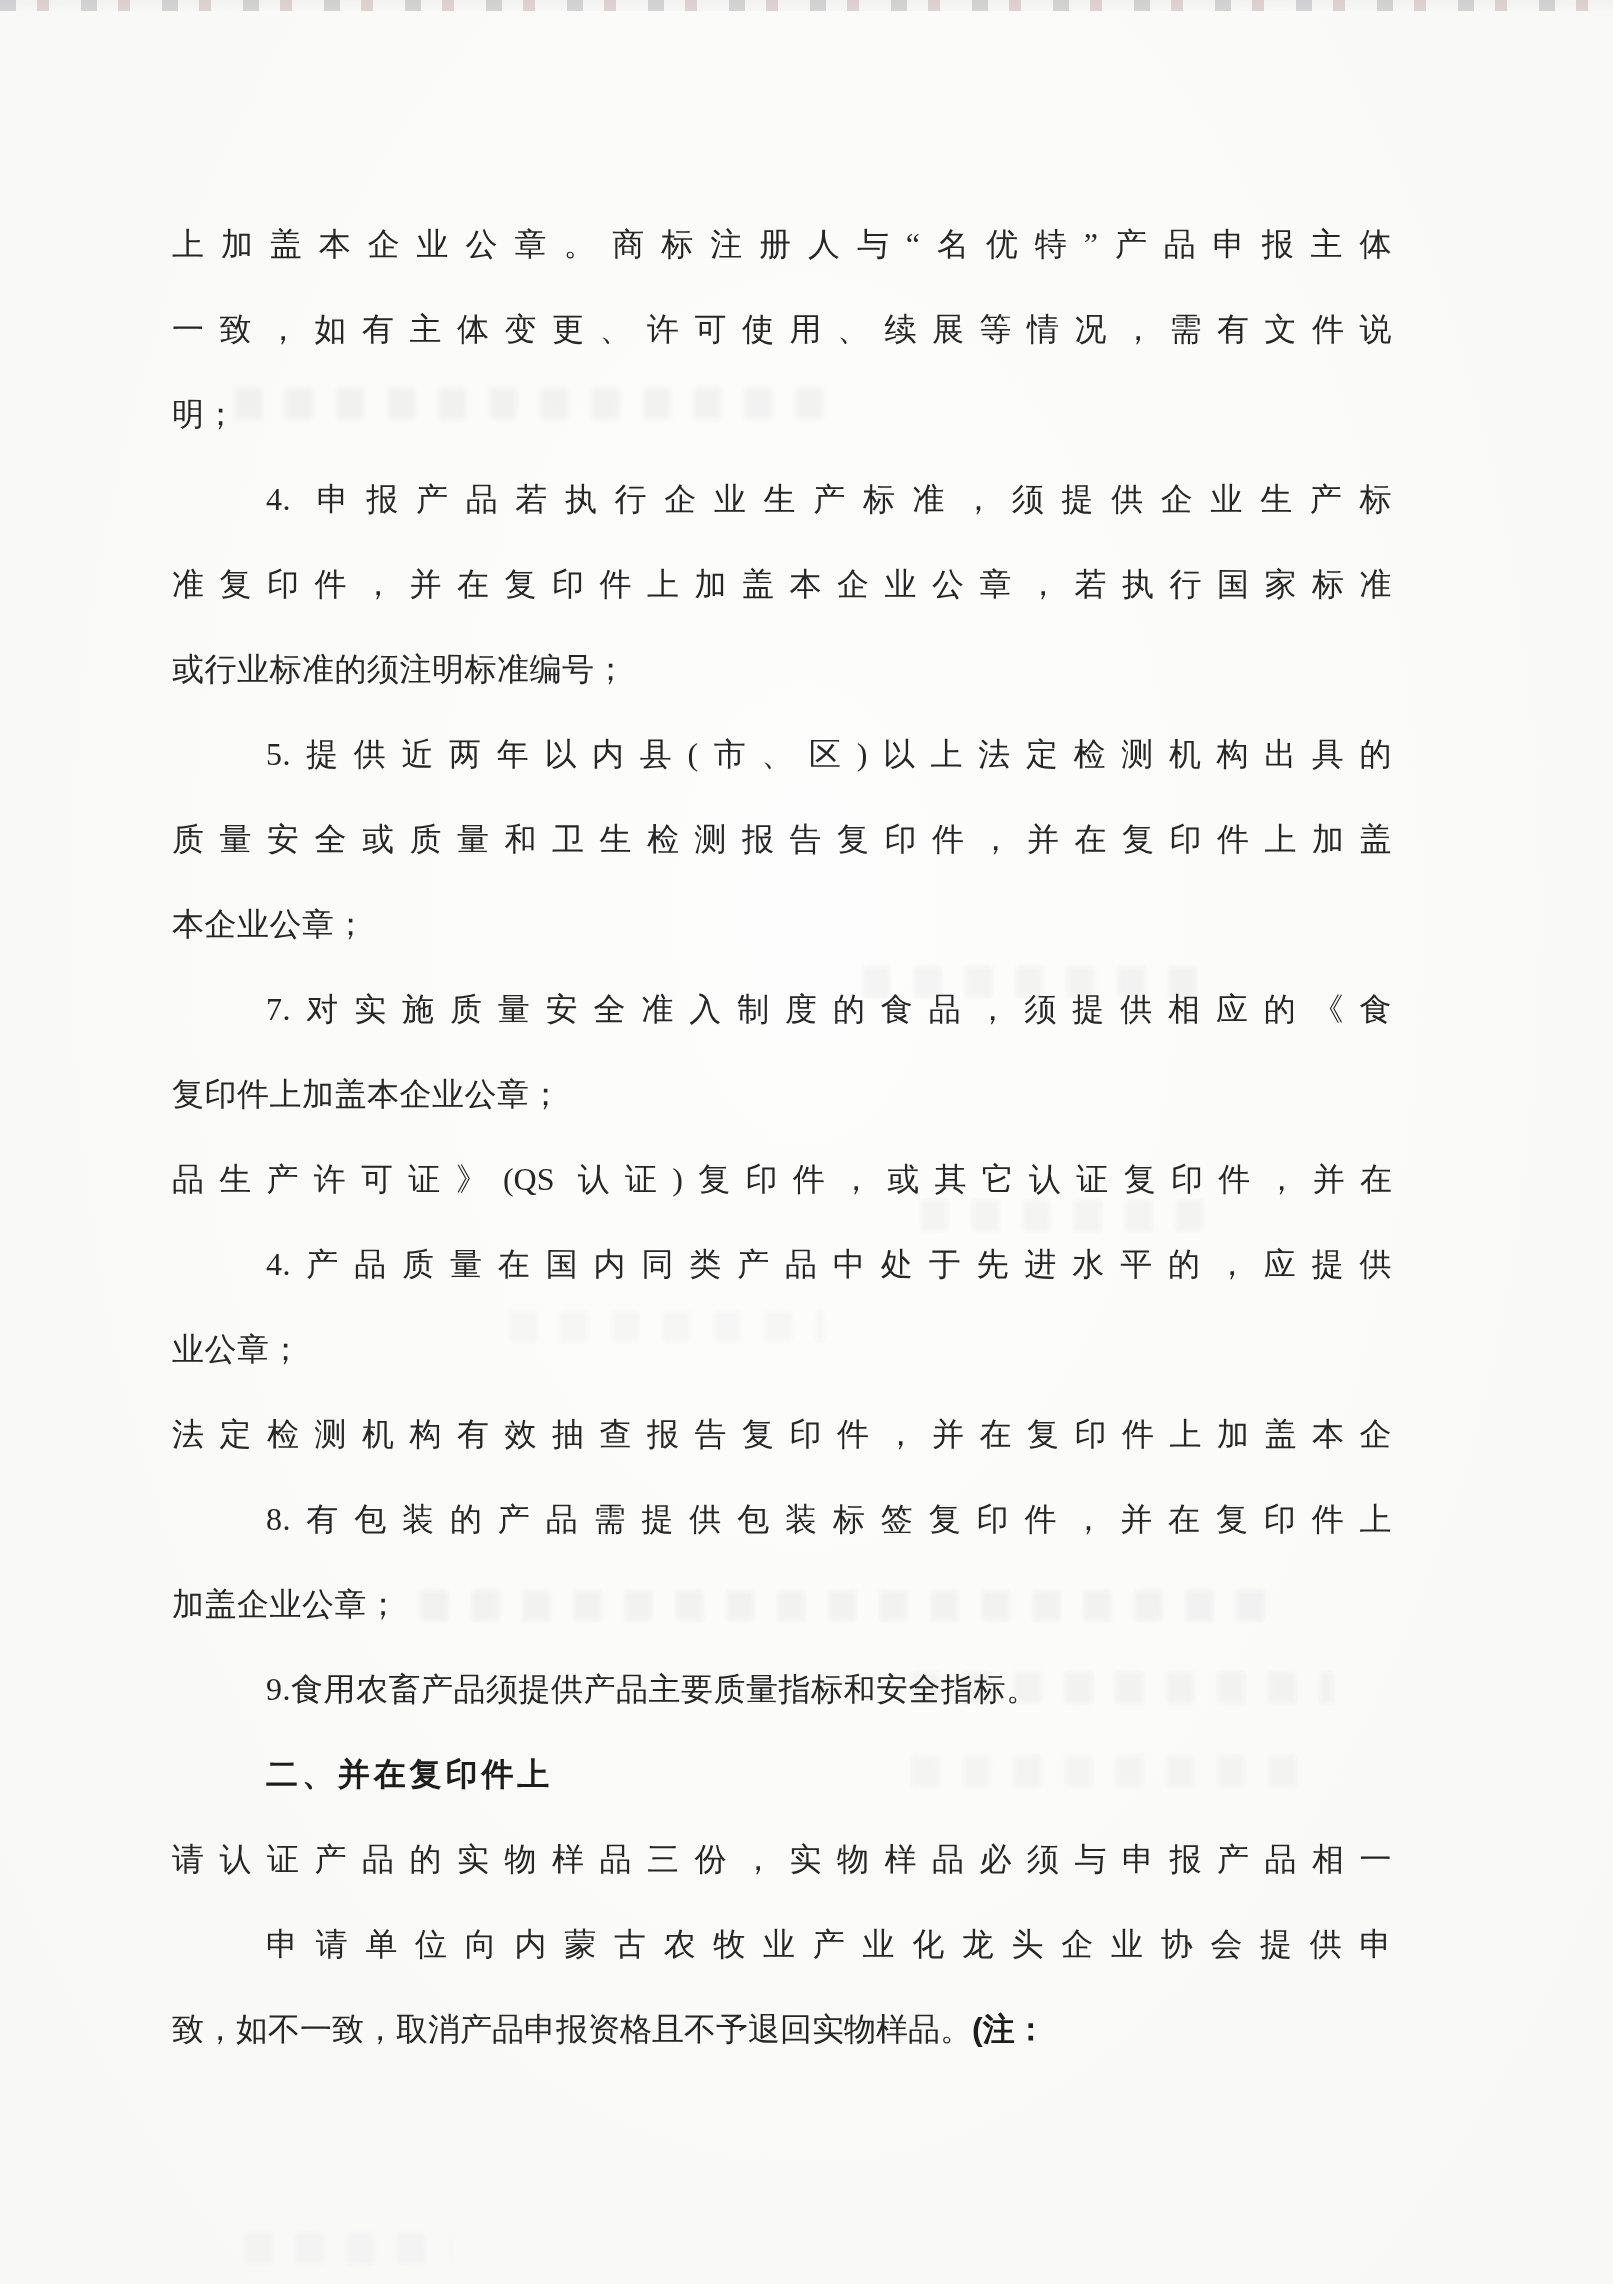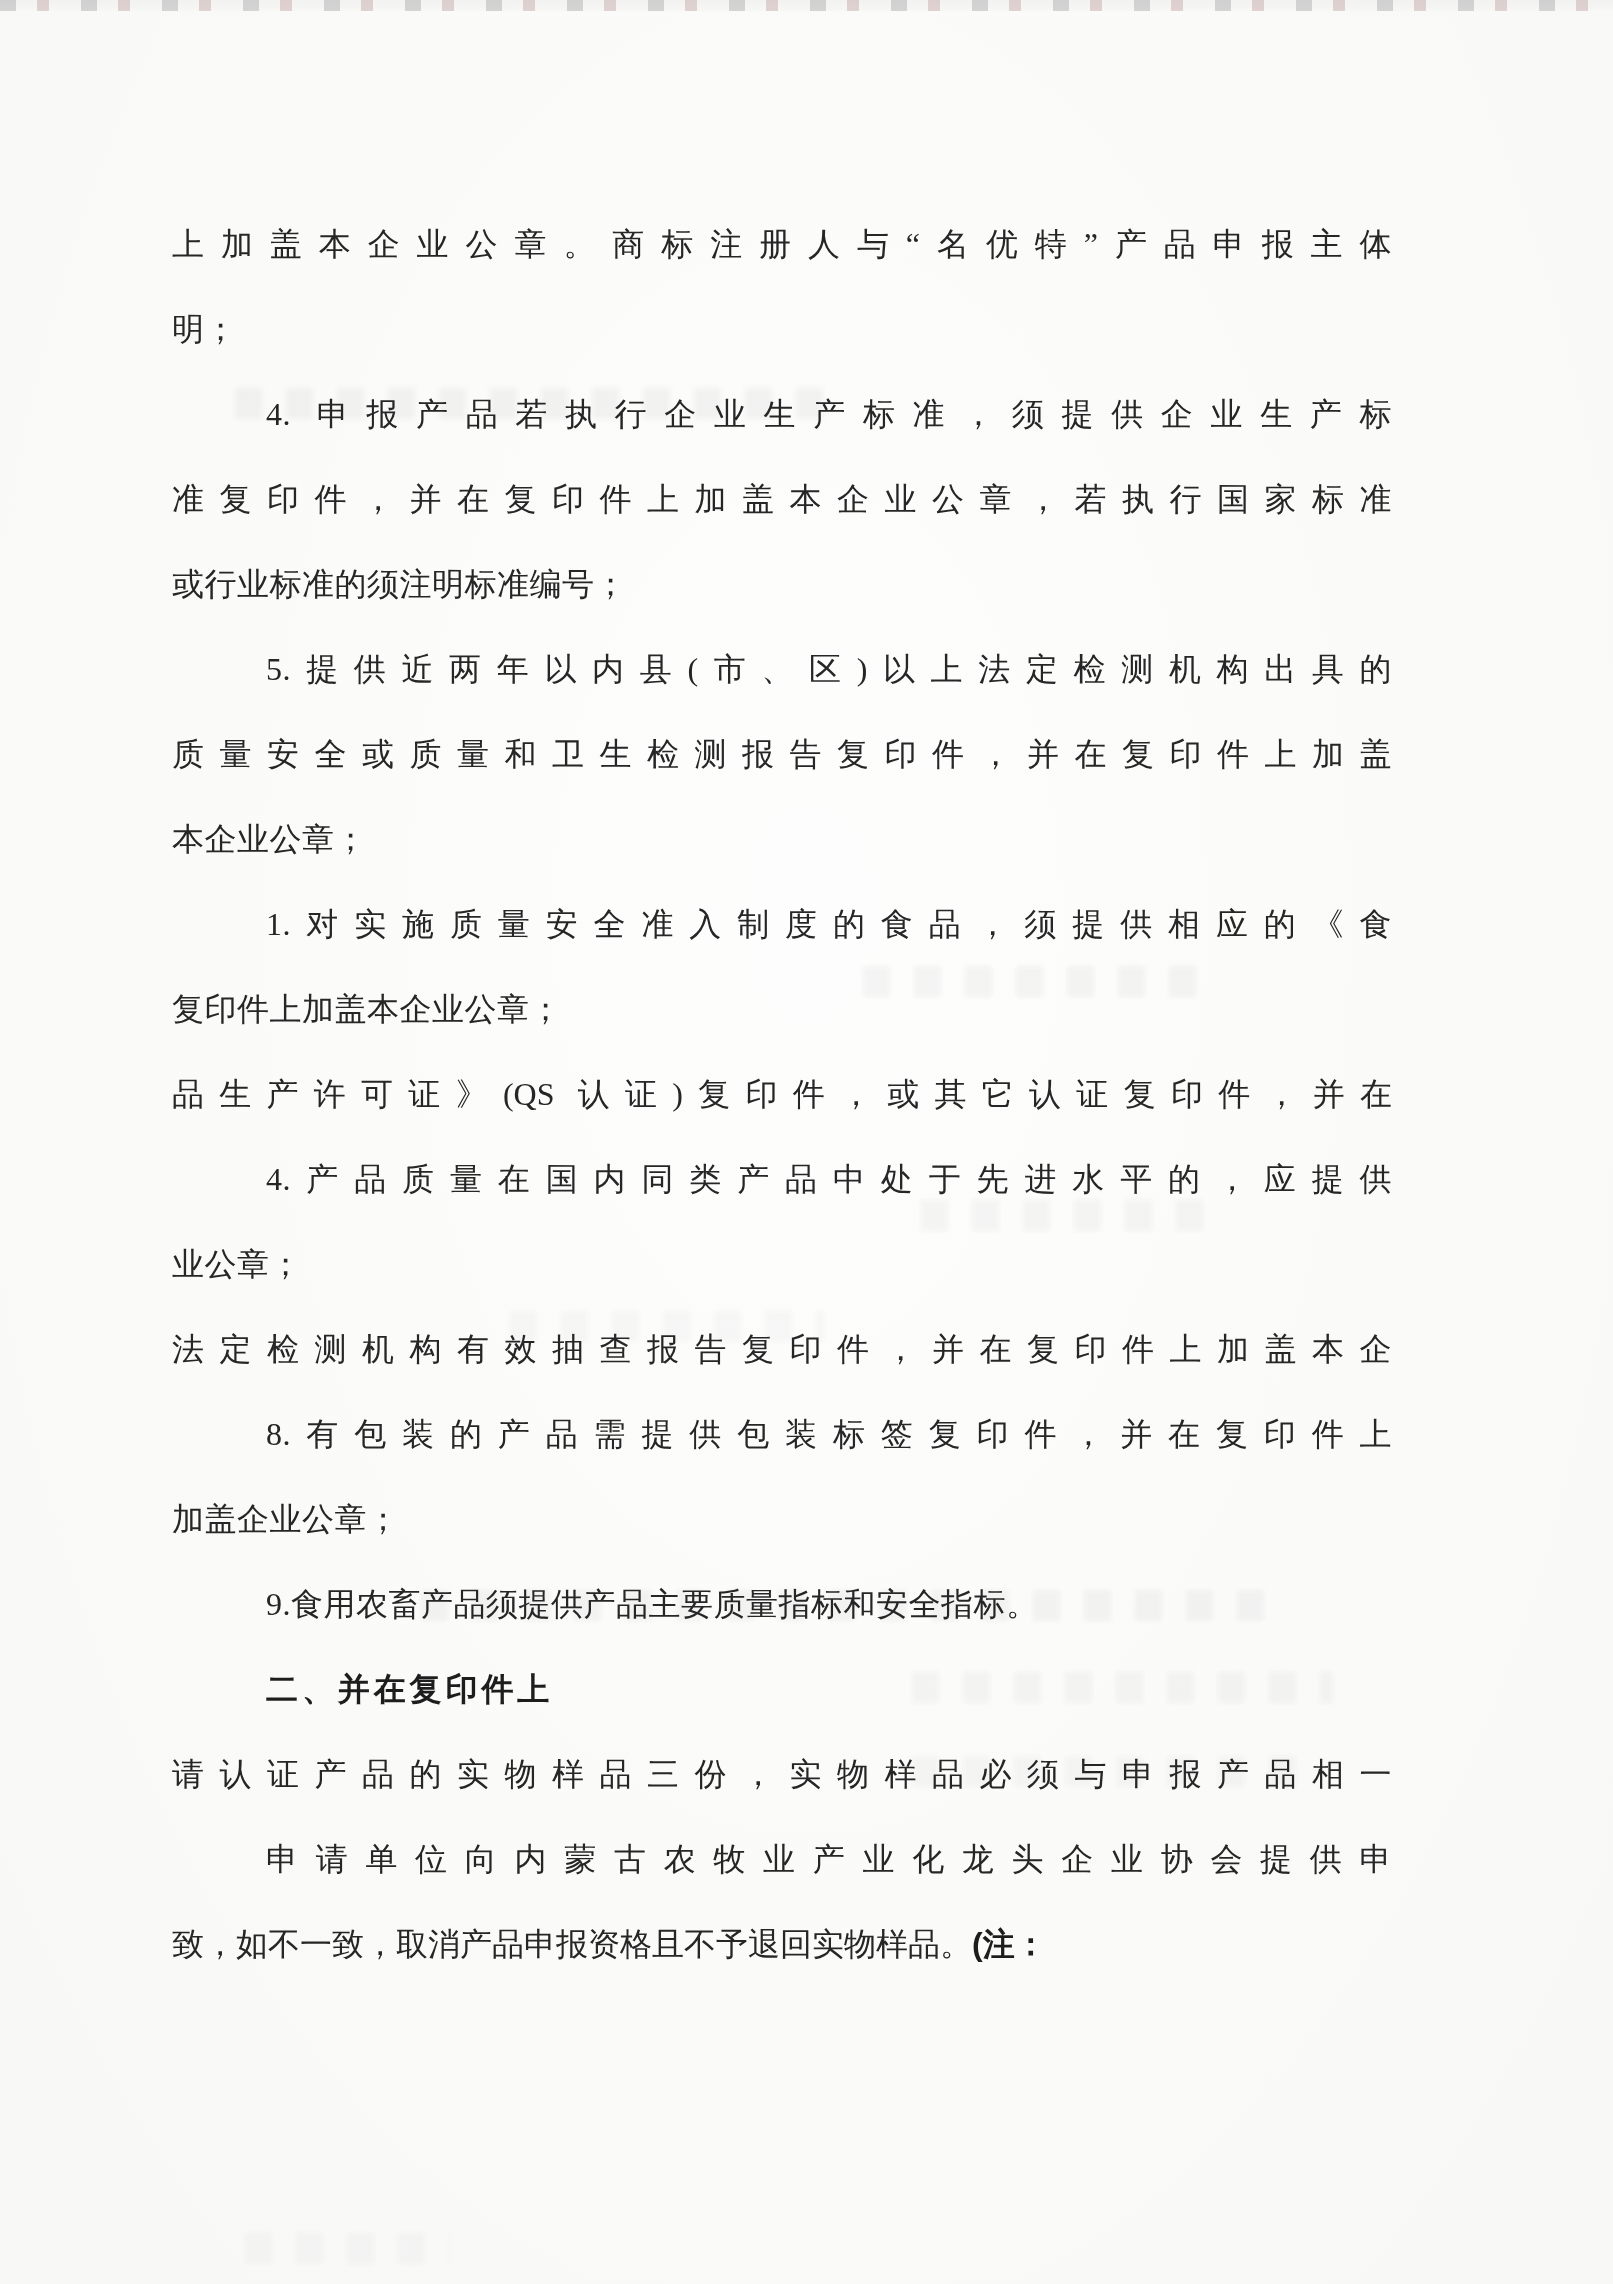--- a/index.html
+++ b/index.html
@@ -103,28 +103,29 @@
   <div class="smudge s2"></div>
   <div class="smudge s3"></div>
   <div class="smudge s4"></div>
   <div class="smudge s5"></div>
   <div class="smudge s6"></div>
   <div class="smudge s7"></div>
   <div class="smudge s8"></div>
 
   <div class="text-block">
       <div class="line justify"><span>上加盖本企业公章。商标注册人与“名优特”产品申报主体</span></div>
+      <div class="line justify"><span>一致，如有主体变更、许可使用、续展等情况，需有文件说</span></div>
       <div class="line"><span>明；</span></div>
       <div class="line justify indent-2"><span>4. 申报产品若执行企业生产标准，须提供企业生产标</span></div>
       <div class="line justify"><span>准复印件，并在复印件上加盖本企业公章，若执行国家标准</span></div>
       <div class="line"><span>或行业标准的须注明标准编号；</span></div>
       <div class="line justify indent-2"><span>5.提供近两年以内县(市、区)以上法定检测机构出具的</span></div>
       <div class="line justify"><span>质量安全或质量和卫生检测报告复印件，并在复印件上加盖</span></div>
       <div class="line"><span>本企业公章；</span></div>
-      <div class="line justify indent-2"><span>1.对实施质量安全准入制度的食品，须提供相应的《食</span></div>
+      <div class="line justify indent-2"><span>7.对实施质量安全准入制度的食品，须提供相应的《食</span></div>
       <div class="line"><span>复印件上加盖本企业公章；</span></div>
       <div class="line justify tight"><span>品生产许可证》(QS 认证)复印件，或其它认证复印件，并在</span></div>
       <div class="line justify indent-2"><span>4.产品质量在国内同类产品中处于先进水平的，应提供</span></div>
       <div class="line"><span>业公章；</span></div>
       <div class="line justify"><span>法定检测机构有效抽查报告复印件，并在复印件上加盖本企</span></div>
       <div class="line justify indent-2"><span>8.有包装的产品需提供包装标签复印件，并在复印件上</span></div>
       <div class="line"><span>加盖企业公章；</span></div>
       <div class="line indent-2"><span>9.食用农畜产品须提供产品主要质量指标和安全指标。</span></div>
       <div class="line indent-2 heading"><span>二、并在复印件上</span></div>
       <div class="line justify"><span>请认证产品的实物样品三份，实物样品必须与申报产品相一</span></div>

